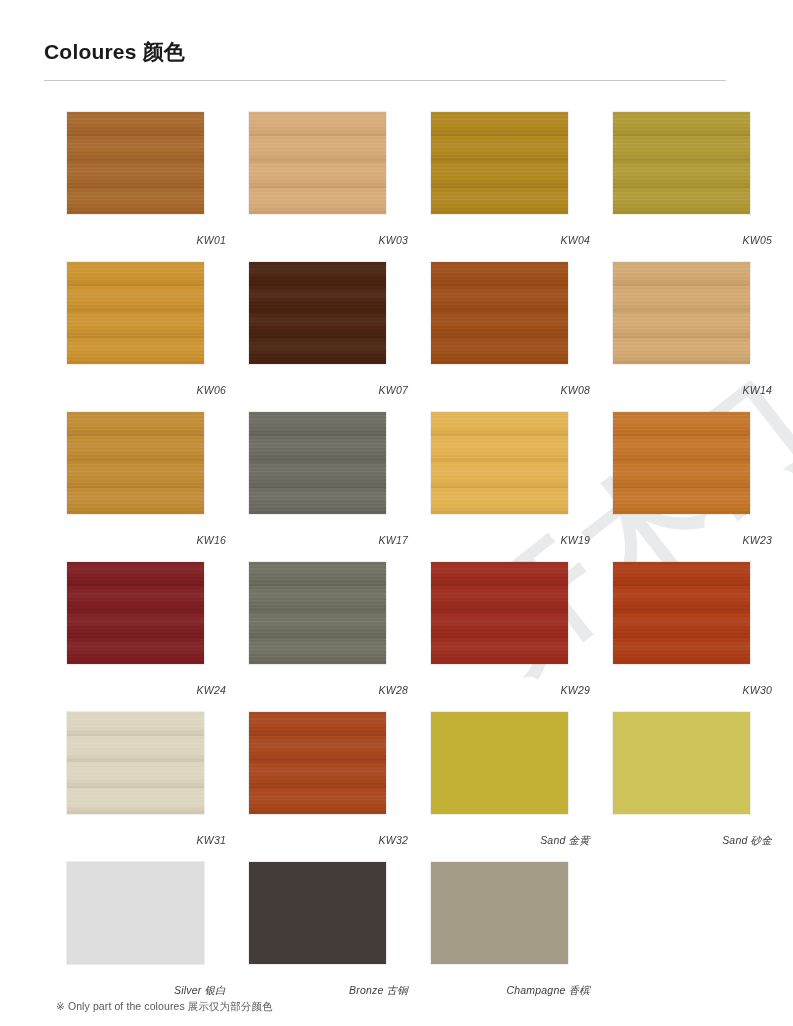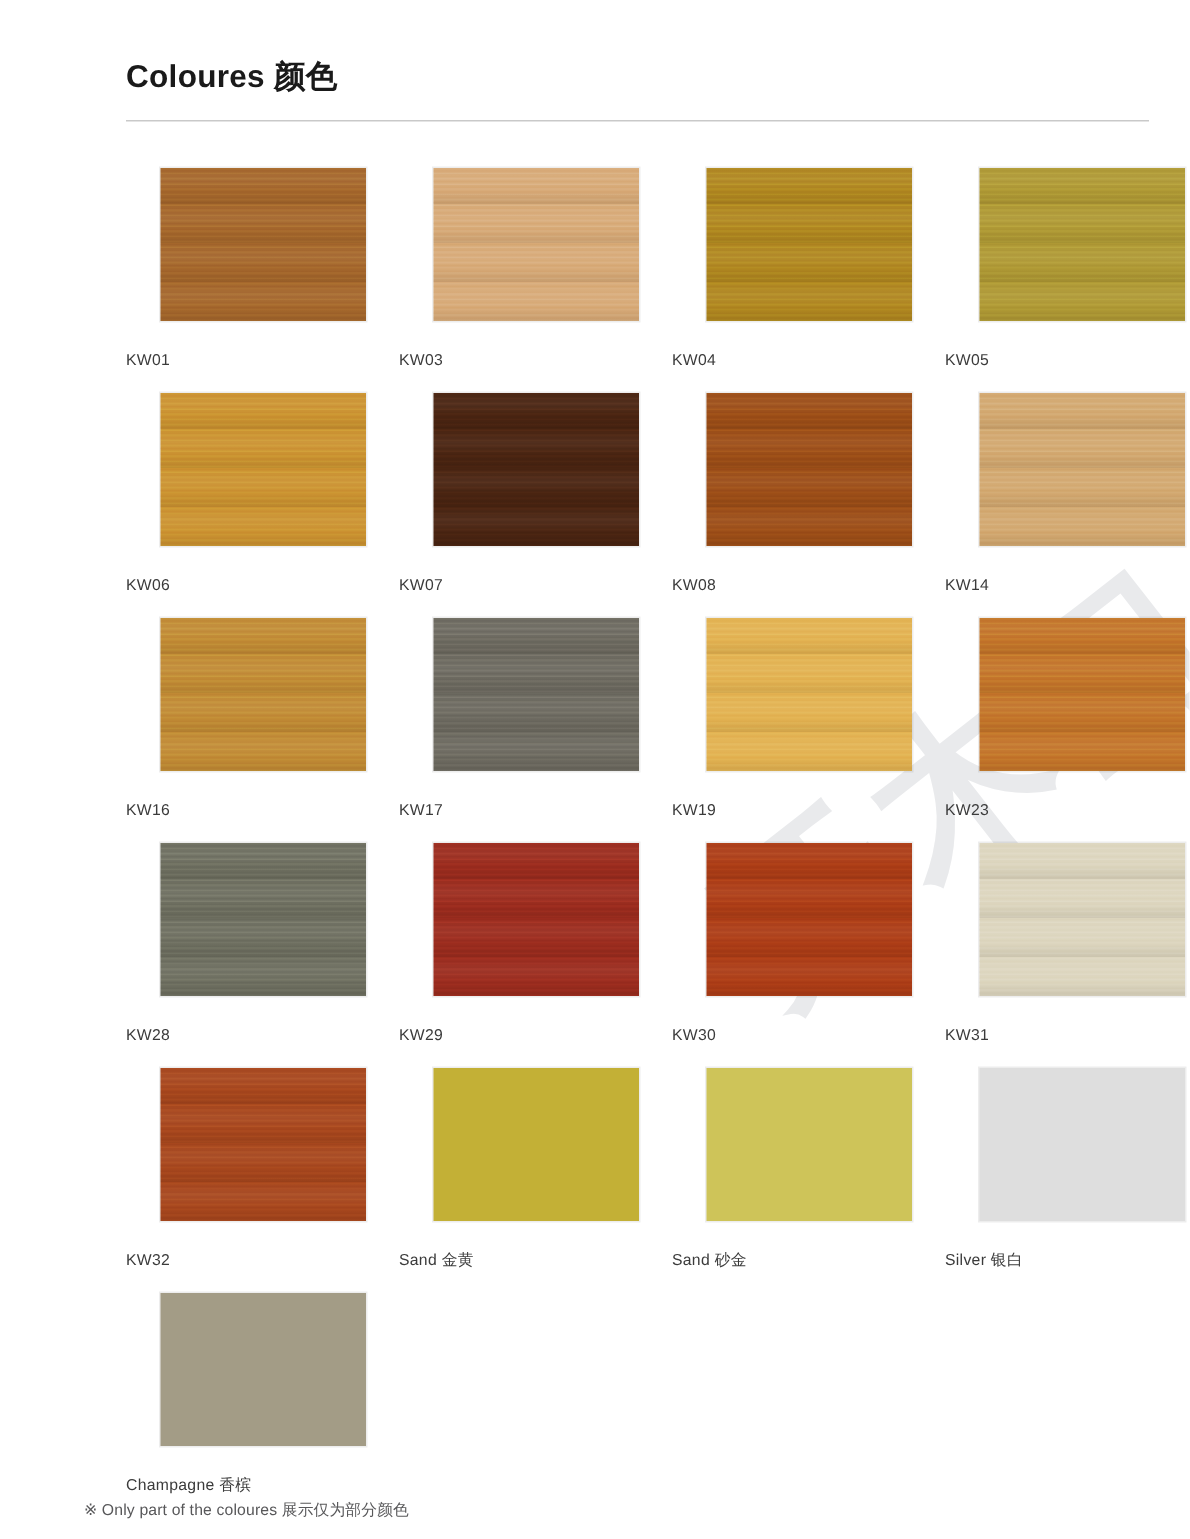--- a/index.html
+++ b/index.html
@@ -32,21 +32,21 @@
     line-height: 1.05;
     white-space: nowrap;
     user-select: none;
     pointer-events: none;
     z-index: 0;
   }
 
   .page {
     position: relative;
     z-index: 2;
-    padding: 0 84px;
+    padding: 0 44px;
     box-sizing: border-box;
     width: 793px;
   }
 
   
   .header {
     padding-top: 38px;
   }
   .page-title {
     font-size: 21px;
@@ -120,25 +120,26 @@
     opacity: .7;
   }
   .swatch-chip.flat::after,
   .swatch-chip.flat::before { content: none; }
 
   .swatch-label {
     position: absolute;
     left: 0;
     right: 0;
     bottom: 16px;
-    text-align: left;
+    text-align: right;
     font-size: 10.5px;
     color: #3b3b3b;
     letter-spacing: .2px;
     line-height: 1.2;
+    font-style: italic;
   }
 
   
   .footnote {
     position: absolute;
     left: 56px;
     top: 1000px;
     font-size: 10.5px;
     color: #58585a;
     letter-spacing: .1px;
@@ -206,20 +207,24 @@
       </div>
       <div class="swatch-cell">
         <div class="swatch-chip grain" style="background: rgb(227, 179, 82);"></div>
         <div class="swatch-label">KW19</div>
       </div>
       <div class="swatch-cell">
         <div class="swatch-chip grain" style="background: rgb(196, 118, 42);"></div>
         <div class="swatch-label">KW23</div>
       </div>
       <div class="swatch-cell">
+        <div class="swatch-chip grain" style="background: rgb(127, 31, 34);"></div>
+        <div class="swatch-label">KW24</div>
+      </div>
+      <div class="swatch-cell">
         <div class="swatch-chip grain" style="background: rgb(111, 112, 97);"></div>
         <div class="swatch-label">KW28</div>
       </div>
       <div class="swatch-cell">
         <div class="swatch-chip grain" style="background: rgb(156, 44, 30);"></div>
         <div class="swatch-label">KW29</div>
       </div>
       <div class="swatch-cell">
         <div class="swatch-chip grain" style="background: rgb(173, 61, 22);"></div>
         <div class="swatch-label">KW30</div>
@@ -238,20 +243,24 @@
       </div>
       <div class="swatch-cell">
         <div class="swatch-chip flat" style="background: rgb(206, 196, 89);"></div>
         <div class="swatch-label">Sand 砂金</div>
       </div>
       <div class="swatch-cell">
         <div class="swatch-chip flat" style="background: rgb(222, 222, 222);"></div>
         <div class="swatch-label">Silver 银白</div>
       </div>
       <div class="swatch-cell">
+        <div class="swatch-chip flat" style="background: rgb(68, 60, 57);"></div>
+        <div class="swatch-label">Bronze 古铜</div>
+      </div>
+      <div class="swatch-cell">
         <div class="swatch-chip flat" style="background: rgb(163, 156, 134);"></div>
         <div class="swatch-label">Champagne 香槟</div>
       </div>
     </div>
 
 </div>
 
 <div class="footnote">※ Only part of the coloures  展示仅为部分颜色</div>
 
 </body></html>

